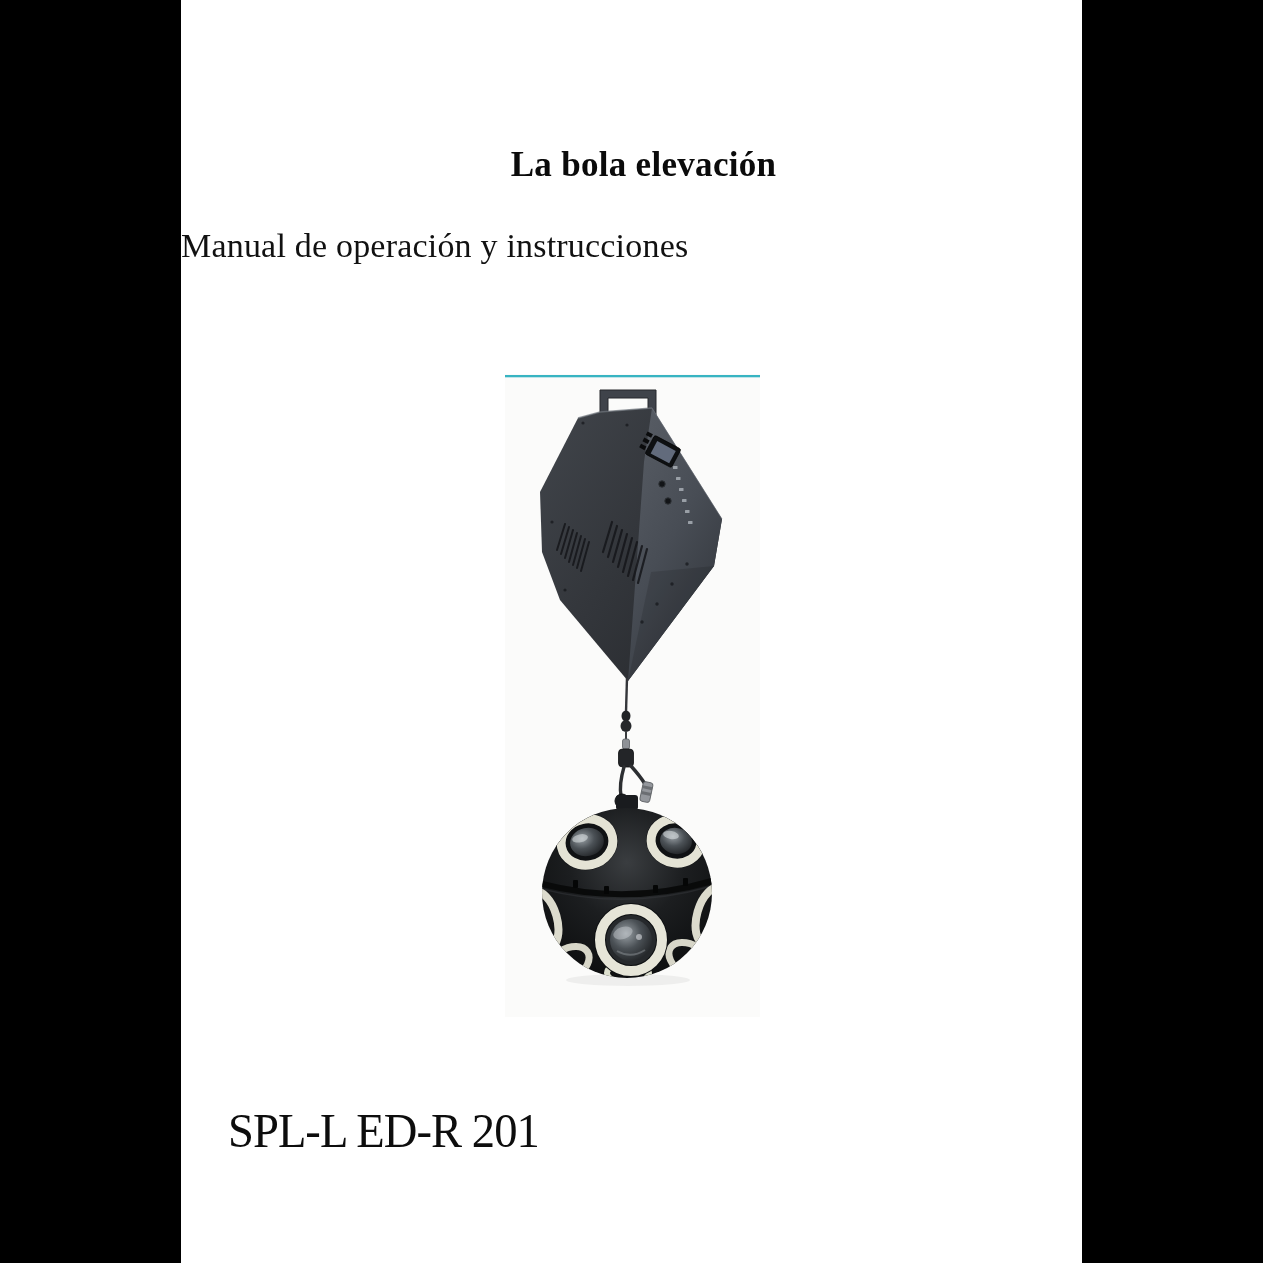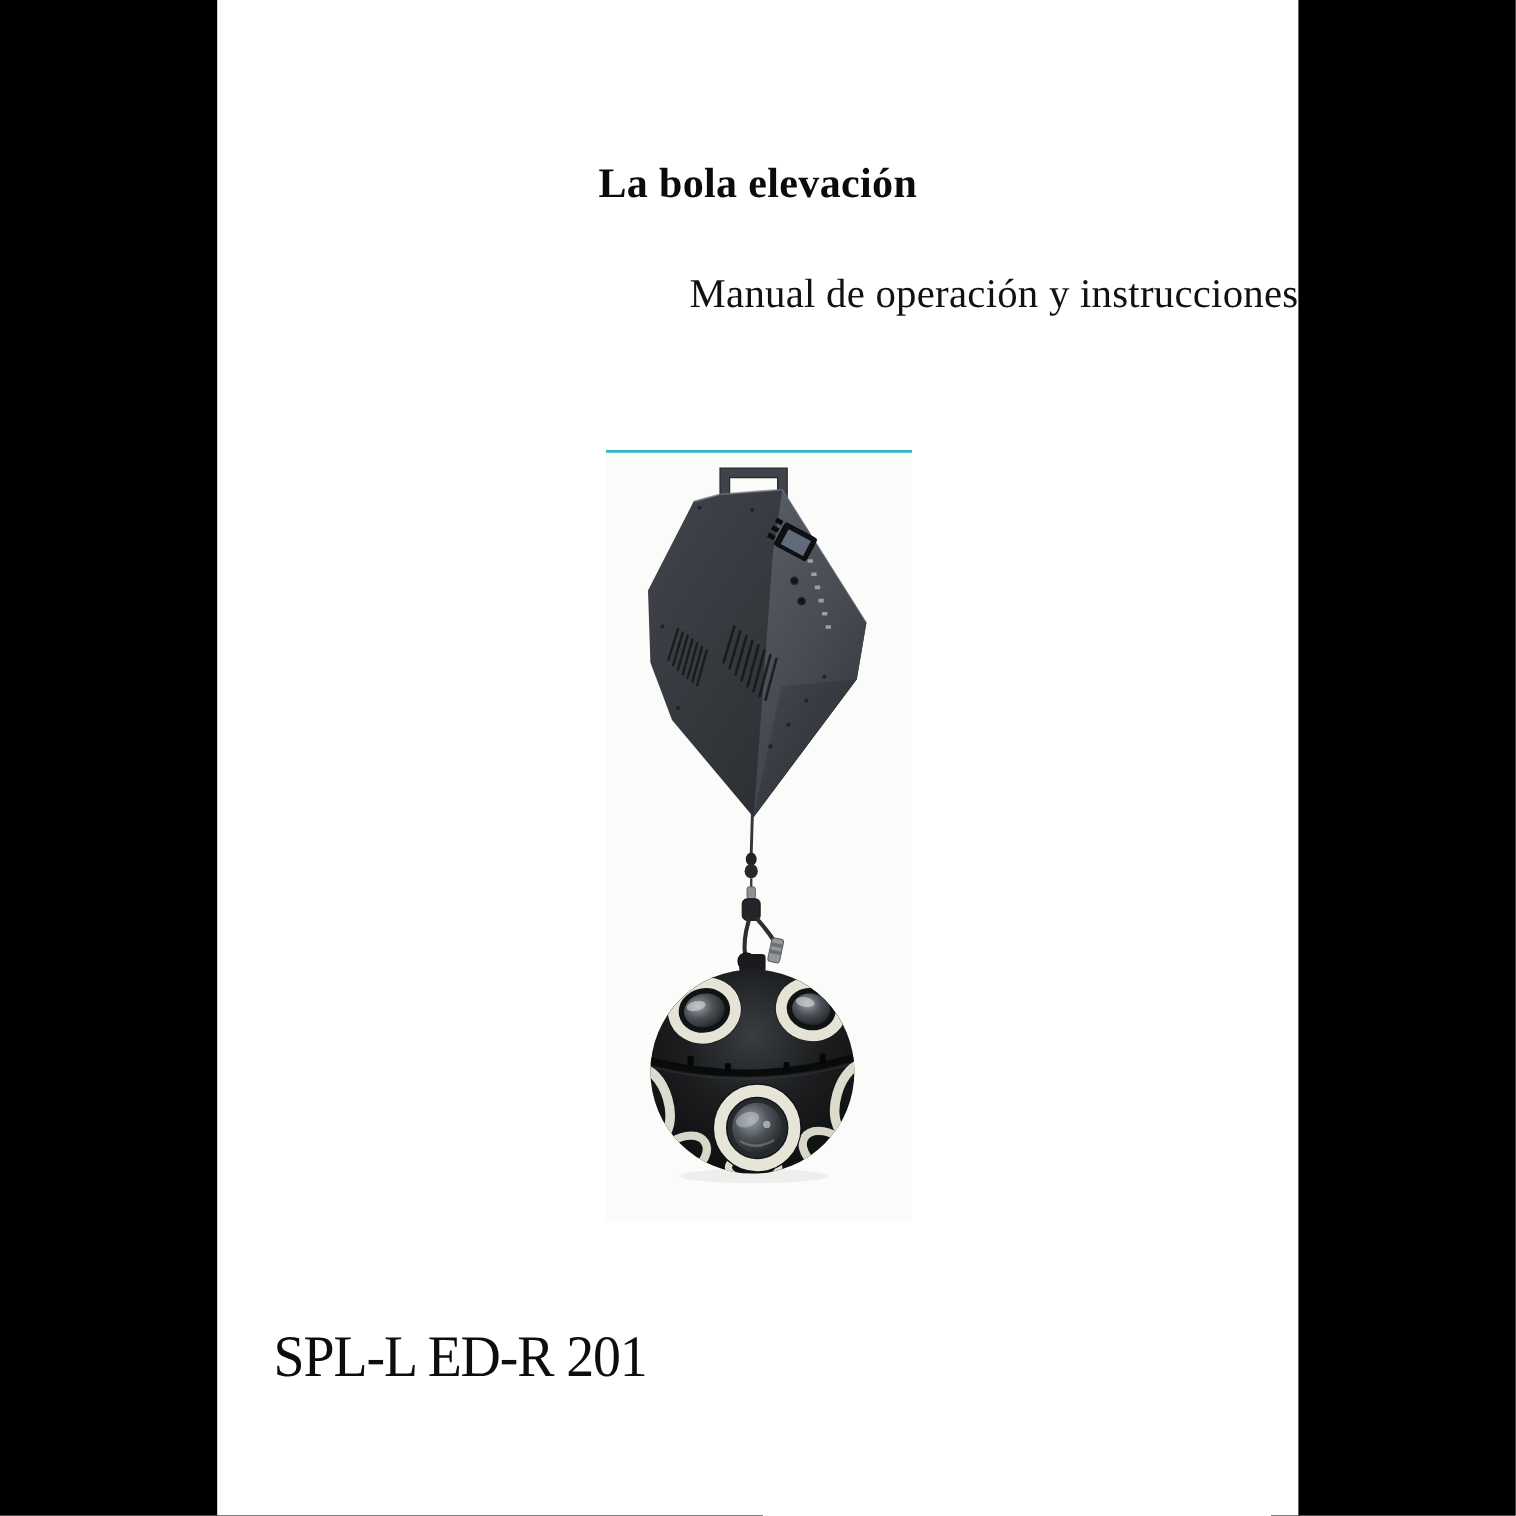--- a/index.html
+++ b/index.html
@@ -12,25 +12,25 @@
   }
   .canvas{position:absolute;inset:0;background:#000;}
   .page{
     position:absolute;left:181px;top:0;width:901px;height:1263px;
     background:#ffffff;
   }
   .title{
     position:absolute;top:133px;left:0;width:100%;
     text-align:center;
     font-weight:700;font-size:35px;line-height:1.15;
-    color:#0b0b0b;letter-spacing:.3px;margin:0;
+    color:#0b0b0b;letter-spacing:.3px;margin:12px;
   }
   .subtitle{
     position:absolute;top:226px;left:0;width:100%;
-    text-align:right;
+    text-align:left;
     font-weight:400;font-size:34px;line-height:1.2;
     color:#111;letter-spacing:.2px;
   }
   .photo{
     position:absolute;left:324px;top:372px;width:255px;height:645px;margin:0;
   }
   .photo svg{display:block;width:255px;height:645px;}
   .model{
     position:absolute;left:47px;top:1102px;
     font-weight:400;font-size:49px;line-height:1.2;color:#0d0d0d;

